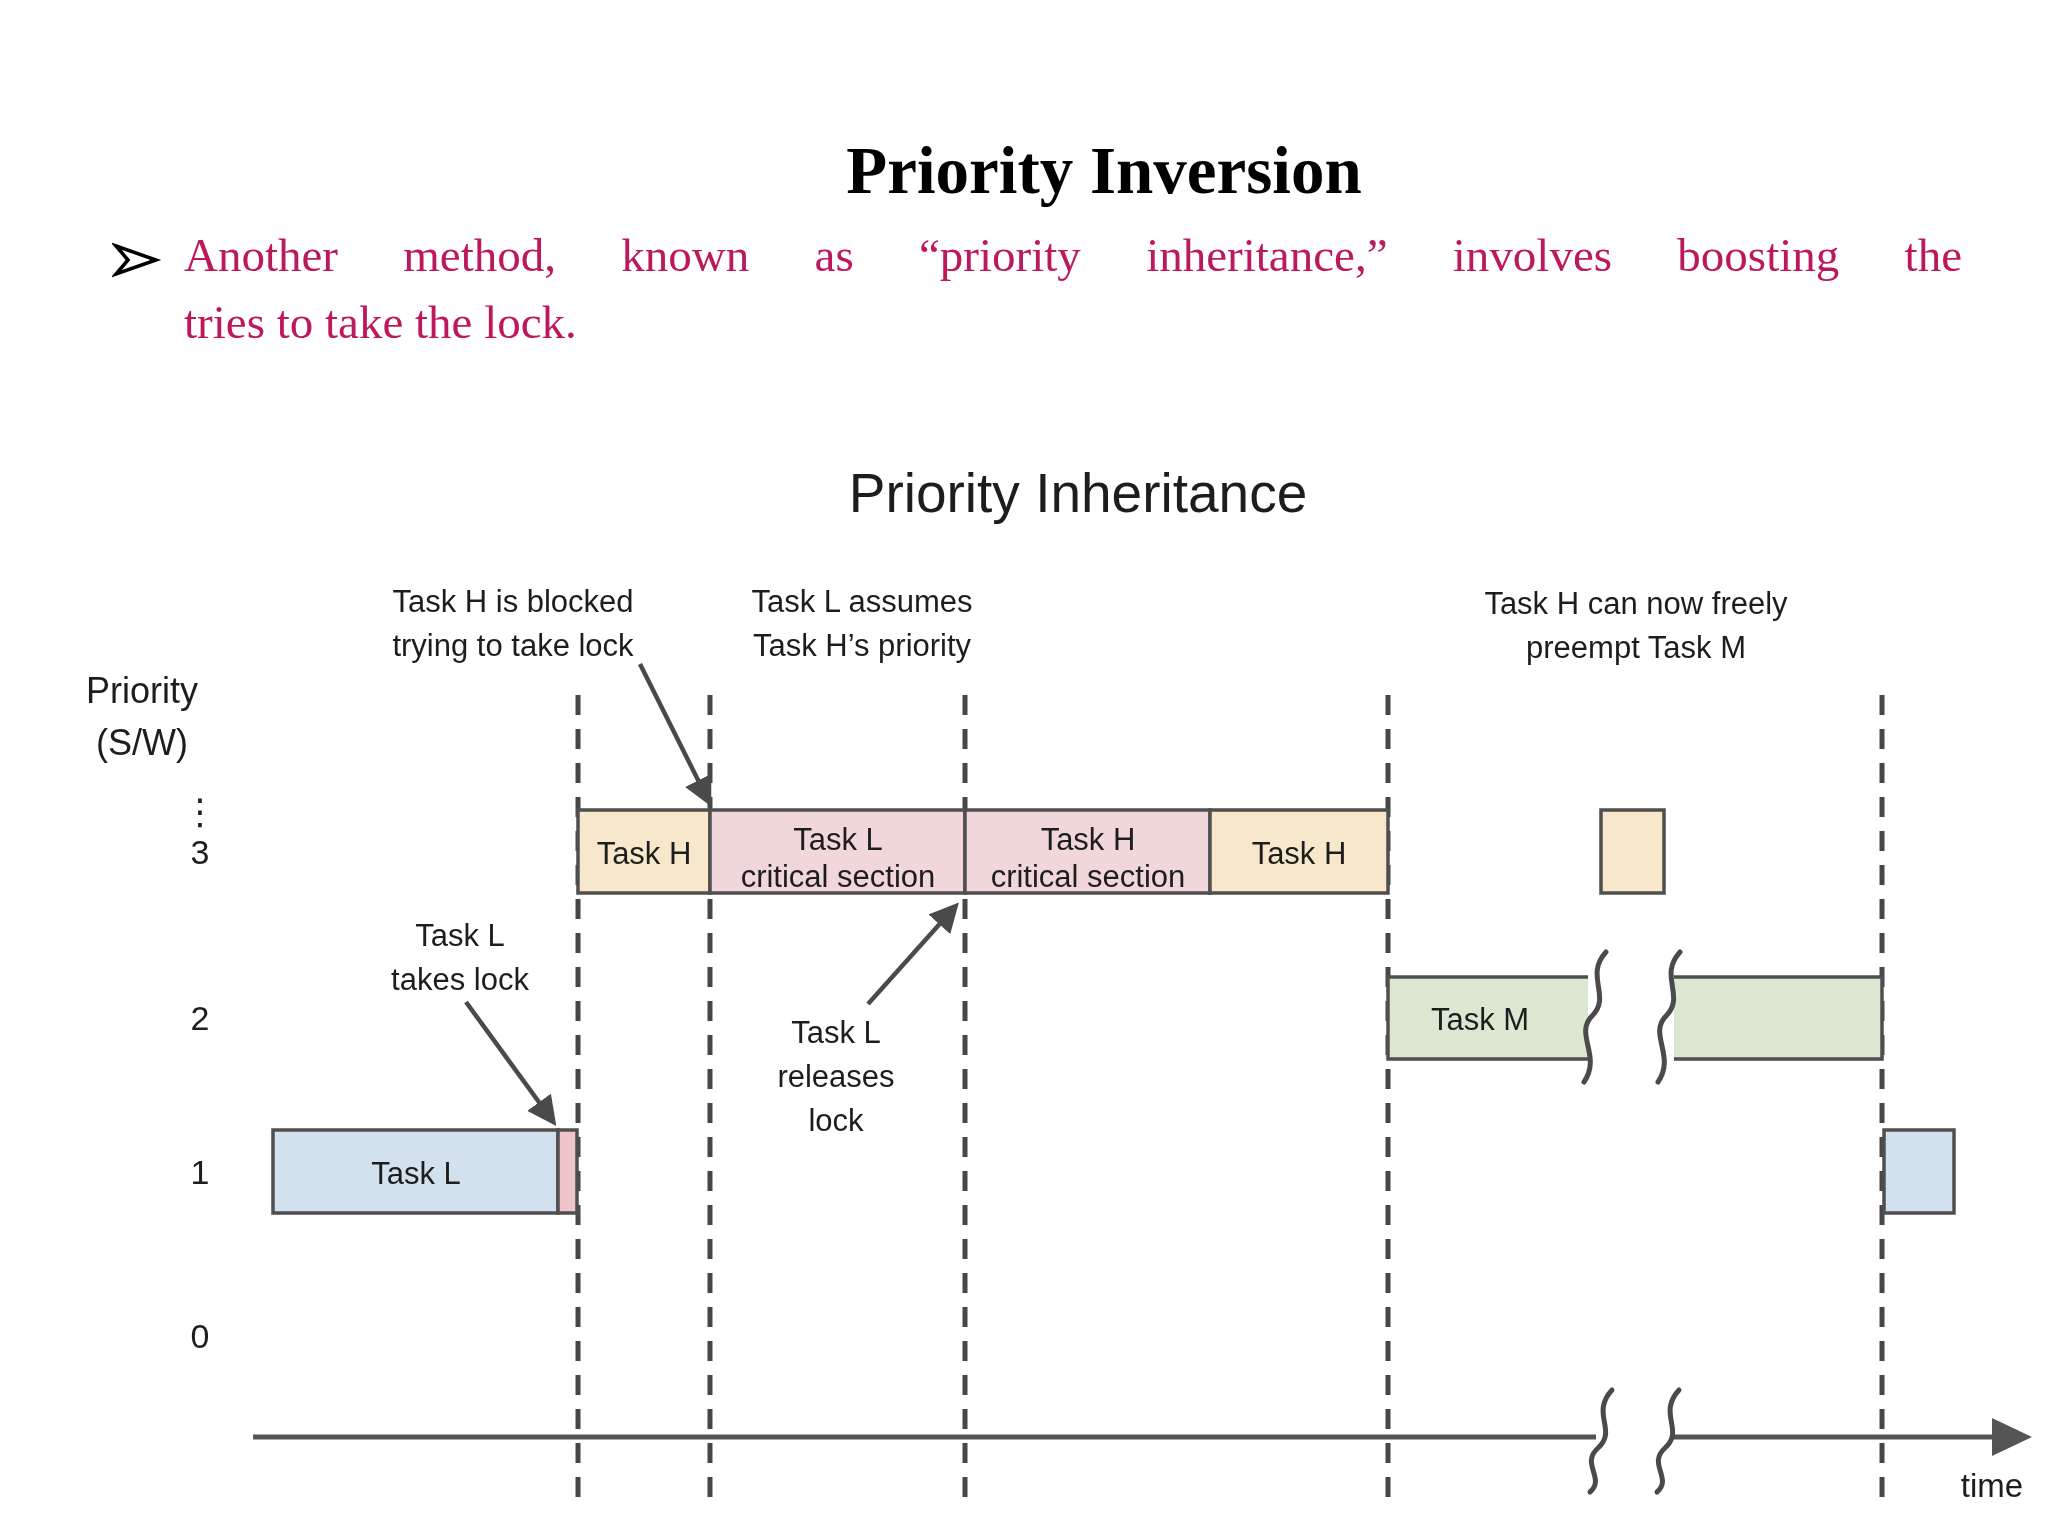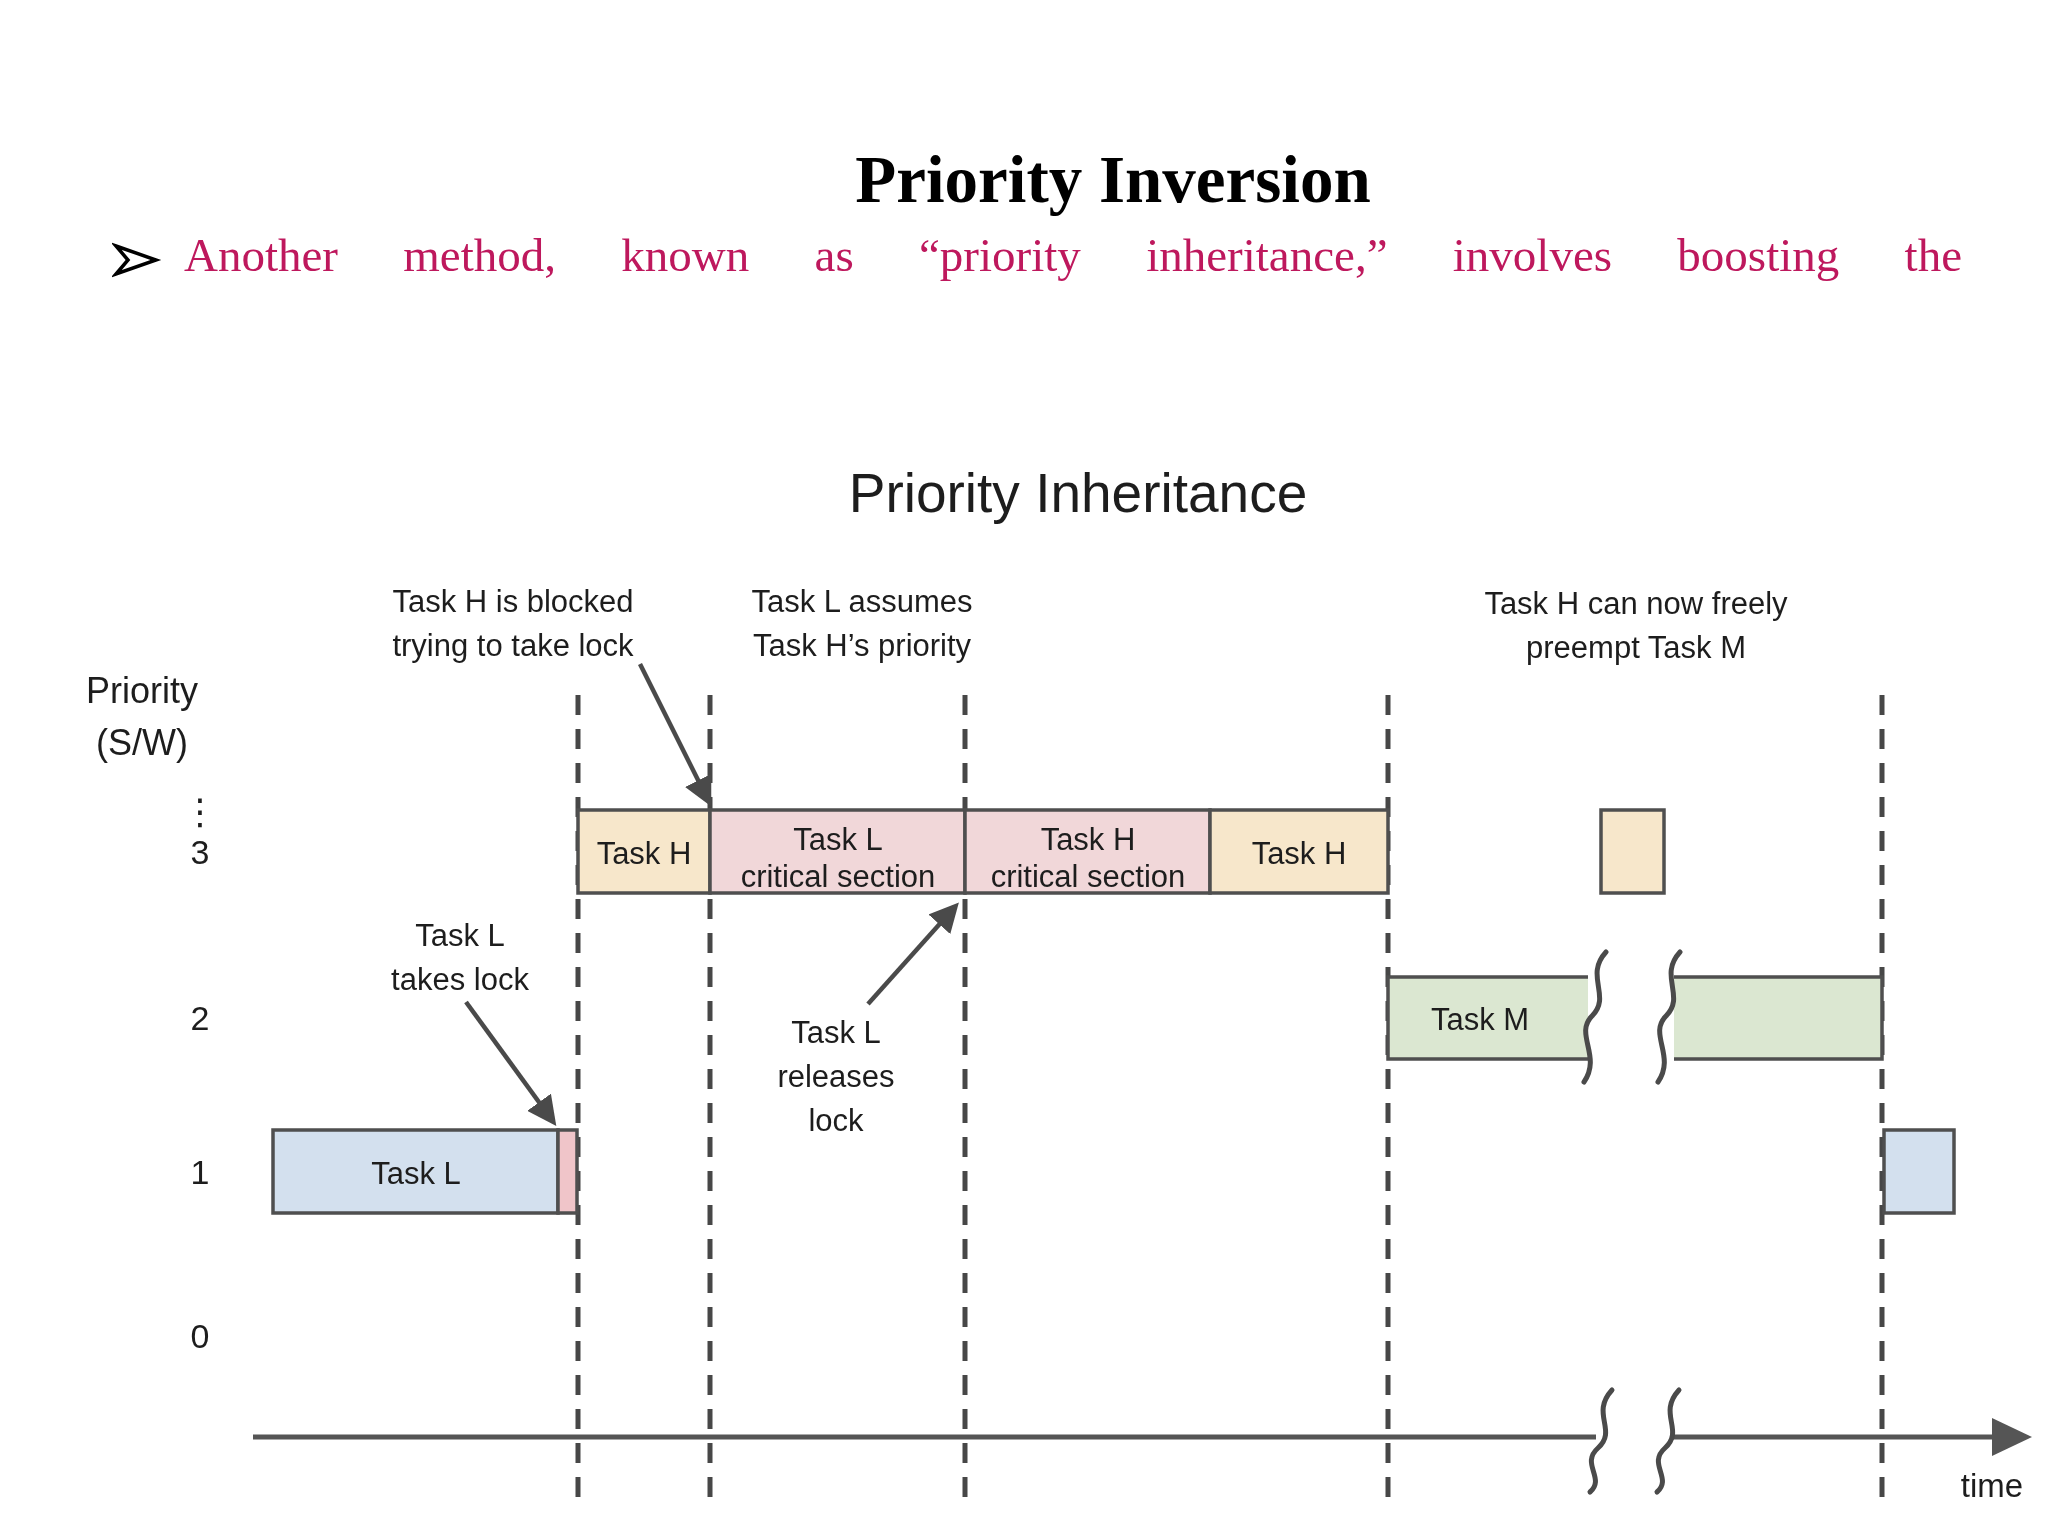--- a/index.html
+++ b/index.html
@@ -1,18 +1,18 @@
 <!DOCTYPE html>
 <html><head>
 <meta charset="utf-8">
 <style>
   html,body{margin:0;padding:0;background:#ffffff;}
   .slide{position:relative;width:2048px;height:1536px;background:#ffffff;overflow:hidden;
          font-family:"Liberation Serif",serif;color:#000;}
-  .page-title{position:absolute;left:200px;top:128px;width:1800px;margin:13px;
+  .page-title{position:absolute;left:200px;top:128px;width:1800px;margin:4px;
               text-align:center;font-size:67px;font-weight:bold;
               font-family:"Liberation Serif",serif;color:#000;}
   .bullet-icon{position:absolute;left:112px;top:240px;width:52px;height:40px;}
   .bullet-text{position:absolute;left:184px;top:222px;width:1778px;
                font-size:47px;line-height:67px;color:#be185d;}
   .bullet-text .line{white-space:normal;}
   .bullet-text .just{text-align:justify;text-align-last:justify;}
   .diagram-svg{position:absolute;left:0;top:430px;}
   .dtxt{font-family:"Liberation Sans","DejaVu Sans",sans-serif;fill:#1d1d1d;}
 </style>
@@ -22,20 +22,21 @@
 <div class="slide">
 
   <h1 class="page-title">Priority Inversion</h1>
 
   <svg class="bullet-icon" viewBox="0 0 52 40">
     <polygon points="4,6 44,20 4,34 16,20" fill="#ffffff" stroke="#000000" stroke-width="3.5" stroke-linejoin="miter"></polygon>
   </svg>
 
   <div class="bullet-text">
     <div class="line just">Another method, known as “priority inheritance,” involves boosting the</div>
+    <div class="line">tries to take the lock.</div>
   </div>
 
   <svg class="diagram-svg" width="2048" height="1106" viewBox="0 430 2048 1106">
 
     <defs>
       <marker id="arrow" viewBox="0 0 12 12" refX="9" refY="6" markerWidth="6.5" markerHeight="6.5" orient="auto">
         <path d="M0,0 L12,6 L0,12 Z" fill="#4a4a4a"></path>
       </marker>
     </defs>
 

